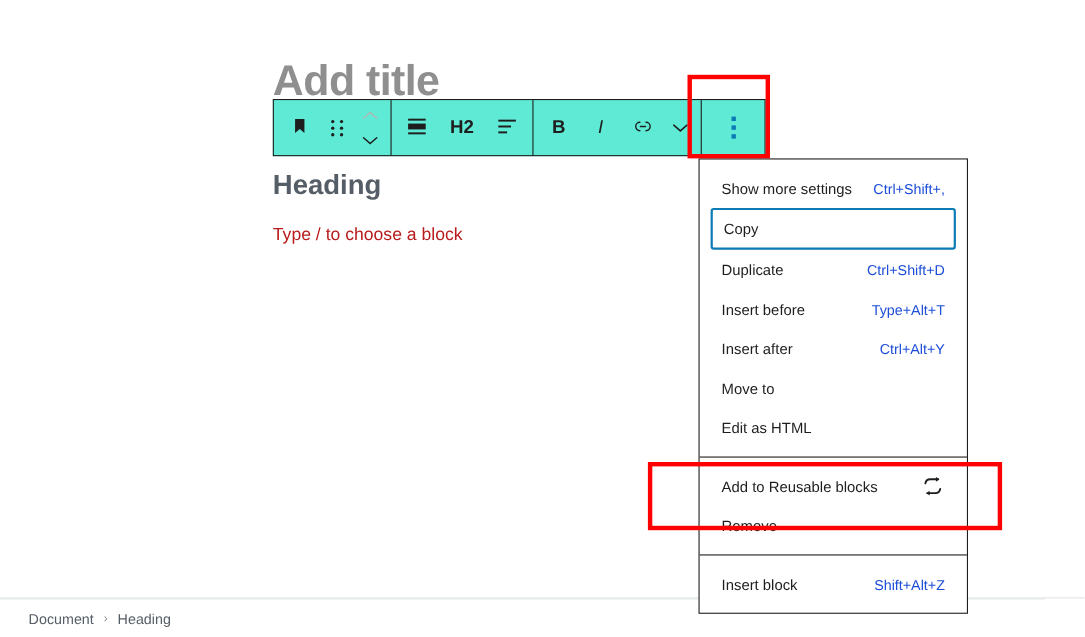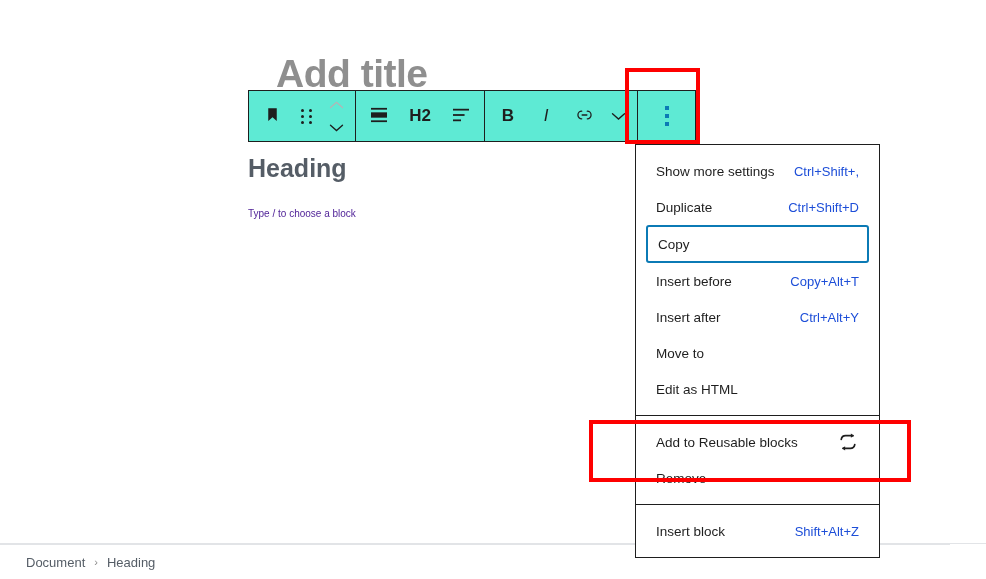--- a/index.html
+++ b/index.html
@@ -30,40 +30,39 @@
   #post-title {
     position: absolute;
     left: 248px;
     top: 52px;
     font-size: 39px;
     font-weight: bold;
     color: #8f8f8f;
     letter-spacing: -0.5px;
     white-space: nowrap;
     line-height: 44px;
-    margin-left: 28px;
   }
 
   #heading-block {
     position: absolute;
     left: 248px;
     top: 152px;
     font-size: 25px;
     font-weight: bold;
     color: #555d66;
     line-height: 32px;
     white-space: nowrap;
   }
 
   #paragraph-placeholder {
     position: absolute;
     left: 248px;
     top: 203px;
-    font-size: 10px;
-    color: #4c1d95;
+    font-size: 16px;
+    color: #b91c1c;
     line-height: 22px;
     white-space: nowrap;
   }
 
   
   #block-toolbar {
     position: absolute;
     left: 248px;
     top: 90px;
     height: 52px;
@@ -377,31 +376,31 @@
 
   </div>
 
   <div id="block-menu">
 
     <div class="menu-group">
       <div class="menu-item">
         <span class="mi-label">Show more settings</span>
         <span class="mi-shortcut">Ctrl+Shift+,</span>
       </div>
-      <div class="menu-item">
-        <span class="mi-label">Duplicate</span>
-        <span class="mi-shortcut">Ctrl+Shift+D</span>
-      </div>
       <div class="menu-item focused">
         <span class="mi-label">Copy</span>
         <span class="mi-shortcut"></span>
       </div>
       <div class="menu-item">
+        <span class="mi-label">Duplicate</span>
+        <span class="mi-shortcut">Ctrl+Shift+D</span>
+      </div>
+      <div class="menu-item">
         <span class="mi-label">Insert before</span>
-        <span class="mi-shortcut">Copy+Alt+T</span>
+        <span class="mi-shortcut">Type+Alt+T</span>
       </div>
       <div class="menu-item">
         <span class="mi-label">Insert after</span>
         <span class="mi-shortcut">Ctrl+Alt+Y</span>
       </div>
       <div class="menu-item">
         <span class="mi-label">Move to</span>
         <span class="mi-shortcut"></span>
       </div>
       <div class="menu-item">

